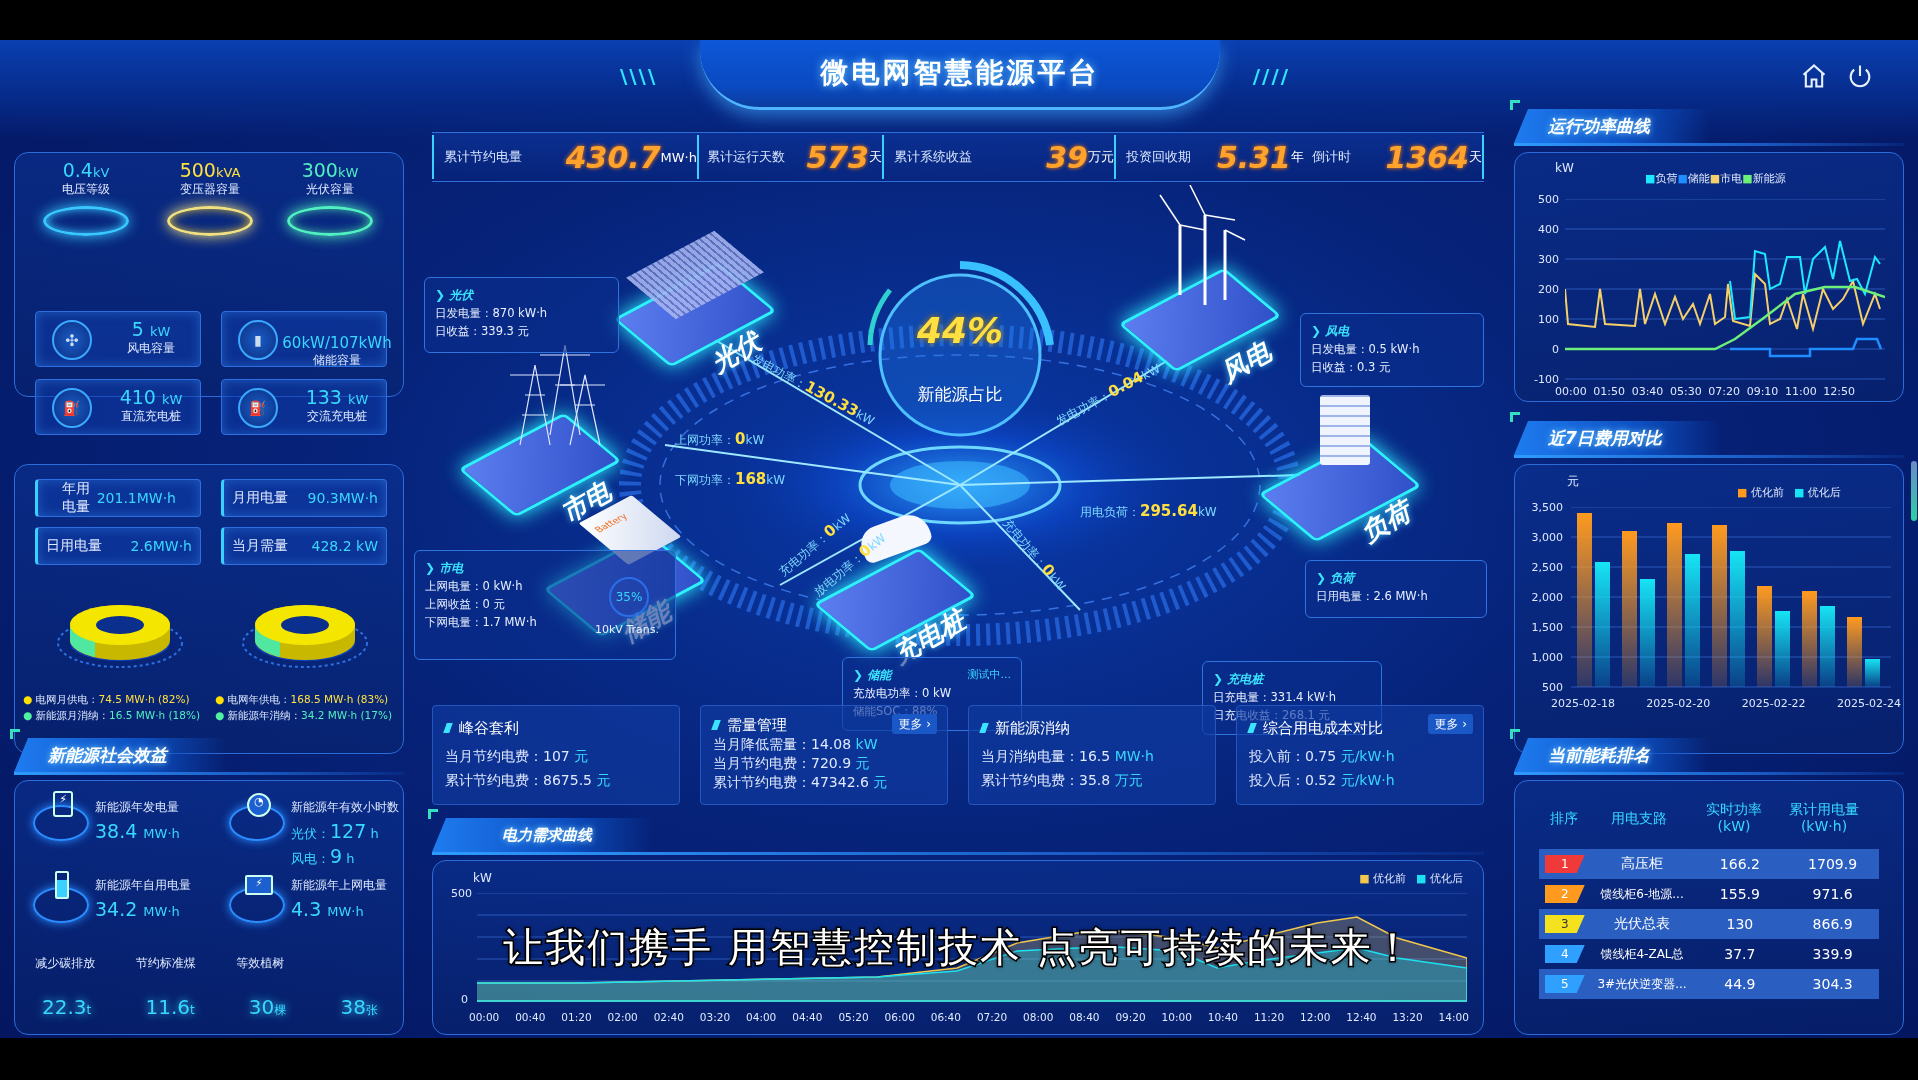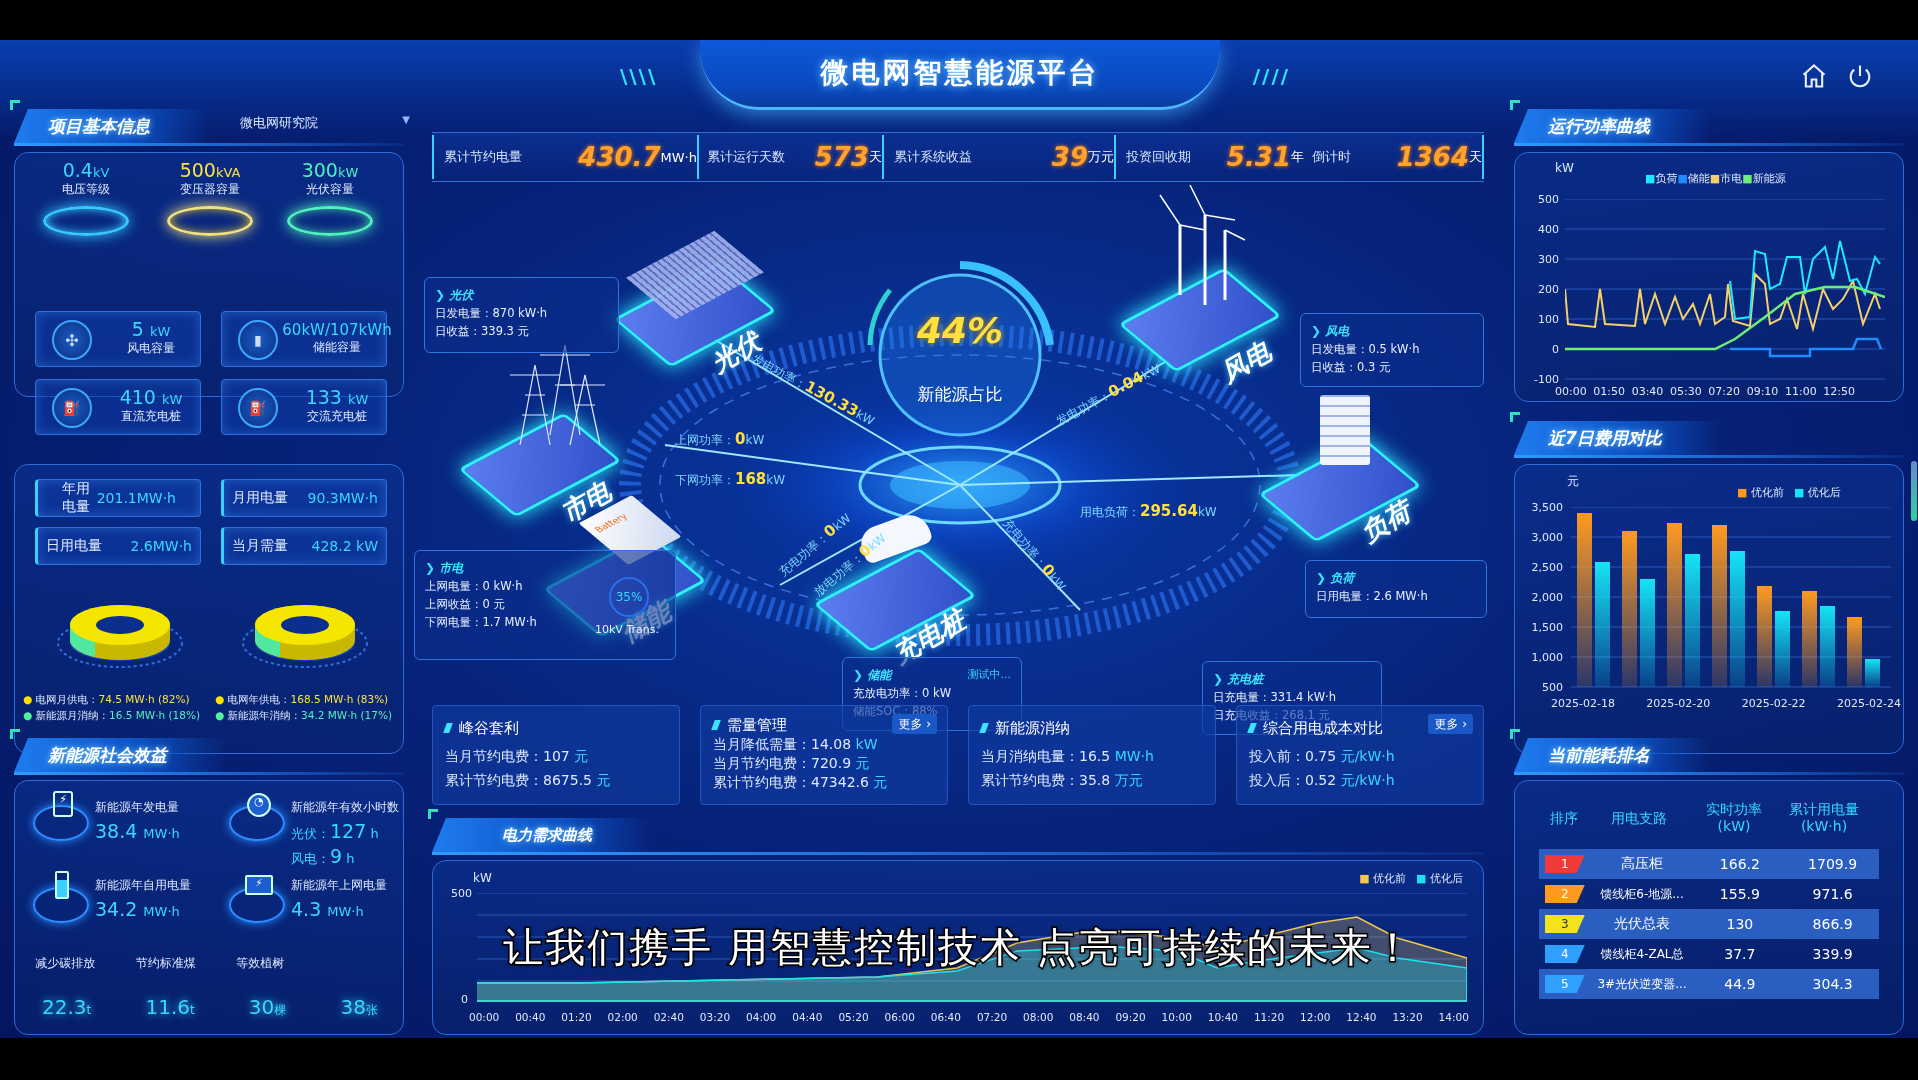--- a/index.html
+++ b/index.html
@@ -20,21 +20,21 @@
 .stat-card{position:absolute;border:1px solid #2d6fe0;background:rgba(14,60,170,.55);border-radius:4px;box-shadow:inset 0 0 12px rgba(60,150,255,.4)}
 .icon-circle{position:absolute;width:40px;height:40px;border-radius:50%;border:2px solid #3aa8ff;background:radial-gradient(#1a5cc8,#0b2f80);display:flex;align-items:center;justify-content:center}
 .small{font-size:12px}
 .infobox{position:absolute;border:1px solid #2f73de;background:rgba(10,45,140,.6);border-radius:6px;padding:8px 10px;font-size:11.5px;line-height:18px;color:#e8f0ff}
 .infobox .t{color:#3ce3ff;font-weight:bold;font-style:italic;font-size:12px}
 .node{position:absolute;border:3px solid #2ff0ff;border-radius:6px;transform:rotate(-28deg) skewX(22deg);background:linear-gradient(135deg,#5d7ef0,#2f50c8);box-shadow:0 0 18px #2ff0ff}
 .node-label{position:absolute;font-size:26px;font-weight:bold;font-style:italic;color:#fff;transform:rotate(-30deg);text-shadow:0 0 6px #4ad2ff}
 .flow{position:absolute;font-size:12px;color:#7fd8ff;white-space:nowrap}
 .flow b{color:#ffe040;font-size:15px}
 .kpi{position:absolute;top:95px;height:44px;display:flex;align-items:center;font-size:13px;color:#d8e6ff}
-.kpi .v{font-size:26px;font-weight:bold;font-style:italic;color:#ffa32c;margin-left:auto;text-shadow:0 0 4px #ff7b00}
+.kpi .v{font-size:30px;font-weight:bold;font-style:italic;color:#ffa32c;margin-left:auto;text-shadow:0 0 4px #ff7b00}
 .kpi .u{font-size:13px;color:#fff}
 .bcard{position:absolute;top:665px;height:100px;border:1px solid #2456c0;background:rgba(16,58,160,.65);border-radius:4px;padding:10px 12px;font-size:14px;line-height:24px}
 .bcard .h{font-size:15px;color:#fff;margin-bottom:4px}
 .bcard .h::before{content:"";display:inline-block;width:6px;height:10px;background:#3ce3ff;transform:skewX(-20deg);margin-right:8px}
 .bcard .more{position:absolute;right:10px;top:8px;font-size:12px;background:#1a58c8;padding:1px 6px;border-radius:3px;color:#fff;line-height:18px}
 .unit{color:#38d8ff}
 .subtitle{position:absolute;left:0;right:0;top:880px;text-align:center;font-size:40px;font-weight:normal;color:#fff;-webkit-text-stroke:3px #000;paint-order:stroke fill;letter-spacing:2px;text-shadow:0 0 4px #000}
 table.rank{border-collapse:collapse;width:100%}
 table.rank td{height:30px;text-align:center;font-size:14px;color:#fff}
 .badge{display:inline-block;width:40px;height:18px;font-size:12px;line-height:18px;clip-path:polygon(0 0,100% 0,80% 100%,0 100%)}
@@ -79,29 +79,20 @@
     <span>投资回收期</span>
     <span class="v">5.31</span>
       <span class="u">年</span>
   </div>
   <div class="kpi" style="left:1304px;width:180px;padding-left:8px;border-right:2px solid #3ad0ff">
     <span>倒计时</span>
     <span class="v">1364</span>
       <span class="u">天</span>
   </div>
 
-  <div class="ph" style="left:14px;top:66px;width:390px">
-    <span class="corner"></span>
-    <div class="tab">项目基本信息</div>
-    <div style="position:absolute;left:226px;top:8px;width:170px;font-size:13px;color:#dfe9ff;display:flex;justify-content:space-between">
-      <span>微电网研究院</span>
-      <span style="color:#8fb8ff;font-size:10px">▼</span>
-    </div>
-    <div class="line"></div>
-  </div>
   <div class="panel" style="left:14px;top:112px;width:390px;height:245px">
 
     <div style="position:absolute;left:26px;top:6px;width:90px;text-align:center">
       <div style="font-size:19px;color:#38d8ff"><span>0.4</span><span style="font-size:13px">kV</span></div>
       <div class="small">电压等级</div>
       <div style="margin:8px auto 0;width:86px;height:30px;border-radius:50%;border:3px solid #38c8ff;box-shadow:0 0 14px #38c8ff,inset 0 0 10px #38c8ff"></div>
     </div>
     <div style="position:absolute;left:150px;top:6px;width:90px;text-align:center">
       <div style="font-size:19px;color:#ffe040"><span>500</span><span style="font-size:13px">kVA</span></div>
       <div class="small">变压器容量</div>
@@ -120,21 +111,21 @@
       <div style="position:absolute;left:70px;top:6px;width:90px;text-align:center">
           <div style="font-size:19px;color:#38d8ff"><span>5</span> <span style="font-size:13px">kW</span></div>
           <div class="small">风电容量</div>
         </div>
     </div>
     <div class="stat-card" style="left:206px;top:158px;width:166px;height:56px">
       <div class="icon-circle" style="left:16px;top:8px">
           <span style="font-size:14px;color:#cde">▮</span>
         </div>
       <div style="position:absolute;left:60px;top:6px;width:110px;text-align:center">
-          <div style="font-size:15px;color:#38d8ff;margin-top:3px">60kW/107kWh</div>
+          <div style="font-size:15px;color:#38d8ff;margin-top:16px">60kW/107kWh</div>
           <div class="small">储能容量</div>
         </div>
     </div>
     <div class="stat-card" style="left:20px;top:224px;width:166px;height:56px;top:226px">
       <div class="icon-circle" style="left:16px;top:8px">
           <span style="font-size:14px;color:#cde">⛽</span>
         </div>
       <div style="position:absolute;left:70px;top:6px;width:90px;text-align:center">
           <div style="font-size:19px;color:#38d8ff"><span>410</span> <span style="font-size:13px">kW</span></div>
           <div class="small">直流充电桩</div>

